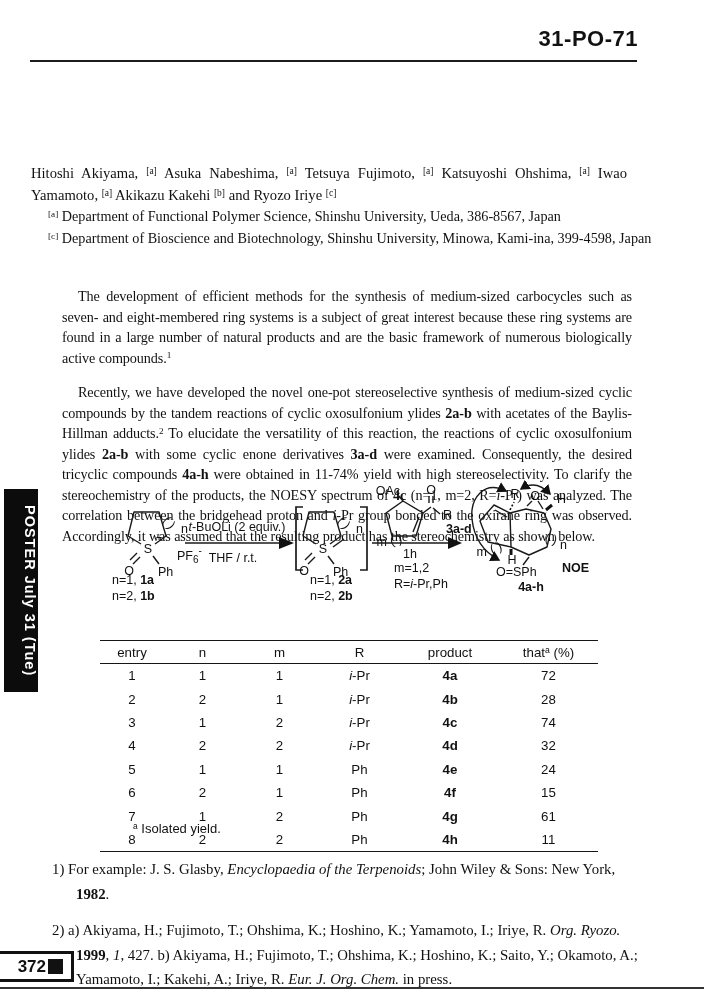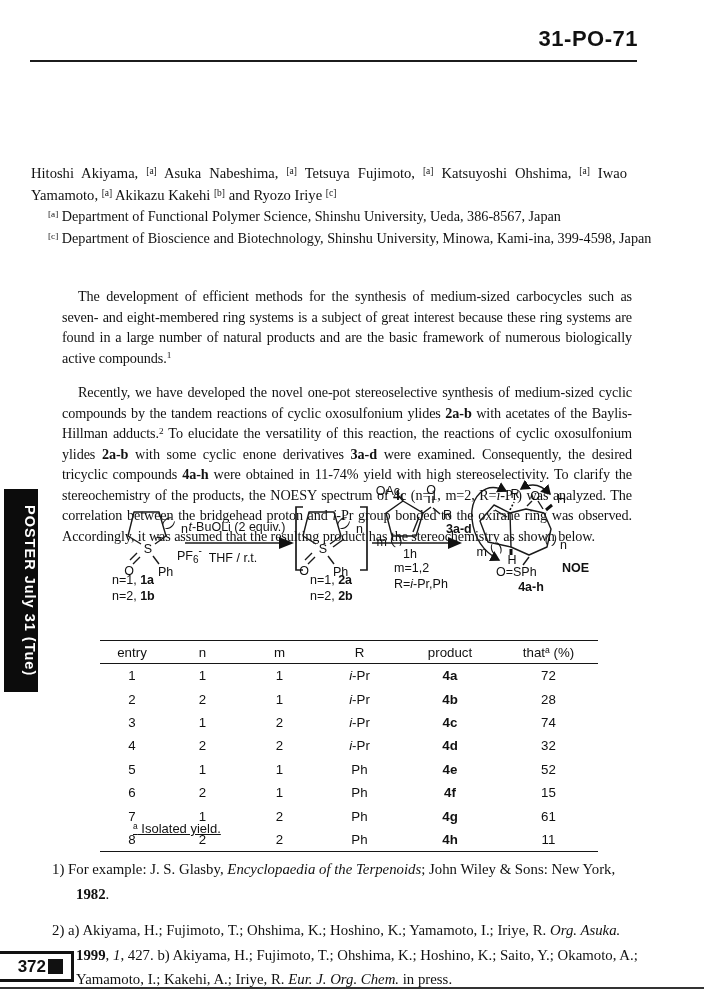--- a/index.html
+++ b/index.html
@@ -26,21 +26,21 @@
   .hash{stroke:#111;stroke-width:1.6;stroke-dasharray:2,2;}
   .st{font:12.5px "Liberation Sans",sans-serif;fill:#111;}
   .stb{font-weight:bold;}
   .sti{font-style:italic;}
   .sm{font-size:10px;}
   .results{position:absolute;top:600px;left:100px;width:498px;border-collapse:collapse;
         font:13.3px "Liberation Sans",sans-serif;
         border-top:1.6px solid #161616;border-bottom:1.6px solid #161616;margin-top:40px;}
   .results th{font-weight:normal;height:22px;border-bottom:1.6px solid #161616;text-align:center;padding:0;}
   .results td{height:23.4px;text-align:center;padding:0;}
-  .footnote{position:absolute;top:821px;left:133px;font:13px "Liberation Sans",sans-serif;text-decoration:underline;}
+  .footnote{position:absolute;top:821px;left:133px;font:13px "Liberation Sans",sans-serif;}
   .refs{position:absolute;top:845px;left:40px;width:612px;
         font:14.8px/24.6px "Liberation Serif",serif;}
   .ref{margin:12px;padding-left:24px;text-indent:-24px;}
   .sidebar-tab{position:absolute;left:4px;top:489px;width:34px;height:203px;background:#0c0c0c;
         color:#fff;writing-mode:vertical-rl;text-align:center;line-height:34px;
         font:bold 14.5px "Liberation Sans",sans-serif;letter-spacing:1px;}
   .page-num-box{position:absolute;left:0;top:951px;width:74px;height:31px;box-sizing:border-box;
         border:3px solid #111;border-left:none;display:flex;align-items:center;
         justify-content:flex-end;gap:2px;padding-right:8px;
         font:bold 17px "Liberation Sans",sans-serif;background:#fff;}
@@ -209,21 +209,21 @@
           <td><i>i</i>-Pr</td>
           <td><b>4d</b></td>
           <td>32</td>
         </tr>
         <tr>
           <td>5</td>
           <td>1</td>
           <td>1</td>
           <td>Ph</td>
           <td><b>4e</b></td>
-          <td>52</td>
+          <td>24</td>
         </tr>
         <tr>
           <td>6</td>
           <td>2</td>
           <td>1</td>
           <td>Ph</td>
           <td><b>4f</b></td>
           <td>15</td>
         </tr>
         <tr>
@@ -242,21 +242,21 @@
           <td><b>4h</b></td>
           <td>11</td>
         </tr>
       </tbody>
   </table>
 
   <div class="footnote"><sup>a</sup><span> Isolated yield.</span></div>
 
   <div class="refs">
     <p class="ref">1) For example: J. S. Glasby, <i>Encyclopaedia of the Terpenoids</i>; John Wiley &amp; Sons: New York, <b>1982</b>.</p>
-    <p class="ref">2) a) Akiyama, H.; Fujimoto, T.; Ohshima, K.; Hoshino, K.; Yamamoto, I.; Iriye, R. <i>Org. Asuka.</i> <b>1999</b>, <i>1</i>, 427. b) Akiyama, H.; Fujimoto, T.; Ohshima, K.; Hoshino, K.; Saito, Y.; Okamoto, A.; Yamamoto, I.; Kakehi, A.; Iriye, R. <i>Eur. J. Org. Chem.</i> in press.</p>
+    <p class="ref">2) a) Akiyama, H.; Fujimoto, T.; Ohshima, K.; Hoshino, K.; Yamamoto, I.; Iriye, R. <i>Org. Ryozo.</i> <b>1999</b>, <i>1</i>, 427. b) Akiyama, H.; Fujimoto, T.; Ohshima, K.; Hoshino, K.; Saito, Y.; Okamoto, A.; Yamamoto, I.; Kakehi, A.; Iriye, R. <i>Eur. J. Org. Chem.</i> in press.</p>
   </div>
 
   <div class="sidebar-tab">POSTER July 31 (Tue)</div>
 
   <div class="page-num-box">
     <span>372</span>
     <span class="sq"></span>
   </div>
 
   <div class="scan-line"></div>

